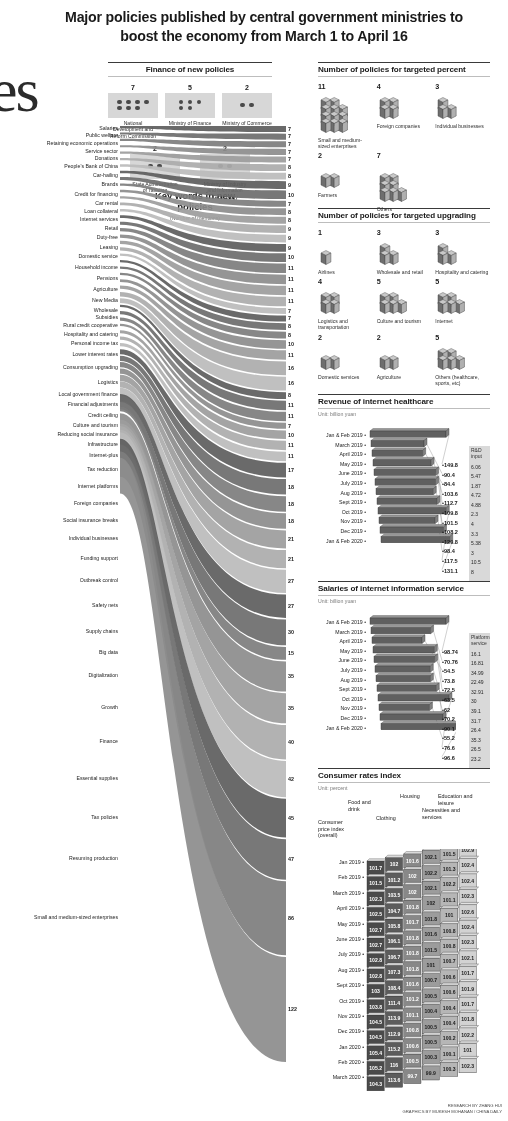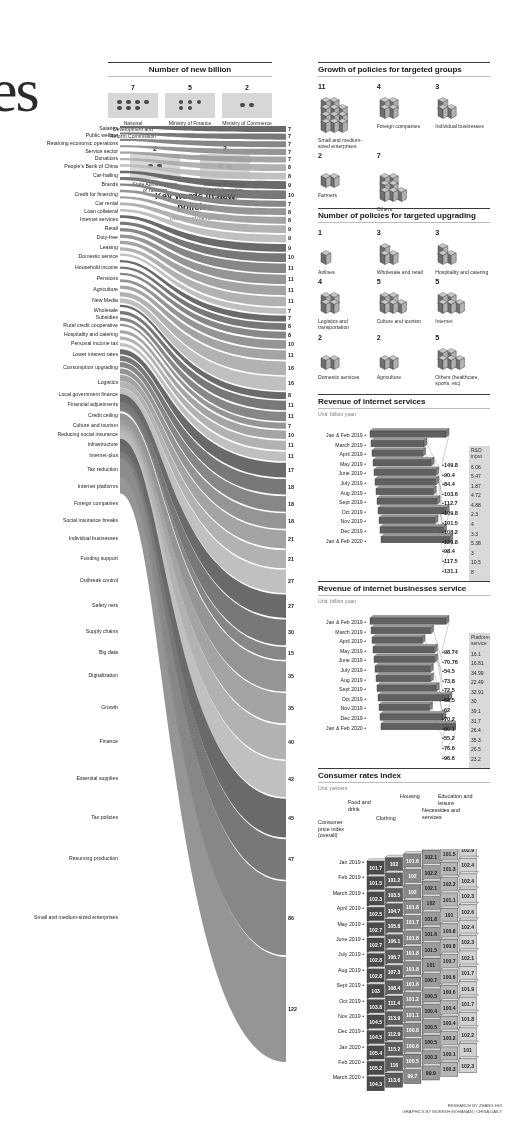--- a/index.html
+++ b/index.html
@@ -113,23 +113,24 @@
     font-size: 4.2px; color: #4a4a4a; line-height: 1.4;
   }
 </style>
 </head>
 <body>
 
 <div id="page">
 
   <div class="watermark">es</div>
 
+  <div class="title">Major policies published by central government ministries to boost the economy from March 1 to April 16</div>
 
   <div class="newpol">
-    <div class="sec-h centered">Number of new billion</div>
+    <div class="sec-h centered">Finance of new policies</div>
     <div class="sec-rule"></div>
     <div class="np-grid" id="np-row1">
         <div class="np-cell">
           <div class="np-num">7</div>
           <div class="np-box">
             <div class="dots">
               <div class="dot"></div>
               <div class="dot"></div>
               <div class="dot"></div>
               <div class="dot"></div>
@@ -357,21 +358,21 @@
         <div class="sk-val" style="top: 696.958px;">45</div>
         <div class="sk-val" style="top: 738.183px;">47</div>
         <div class="sk-val" style="top: 797.067px;">86</div>
         <div class="sk-val" style="top: 888.254px;">122</div>
       </div>
   </div>
 
   <div class="rcol">
 
     <div class="blk">
-      <div class="sec-h">Growth of policies for targeted groups</div>
+      <div class="sec-h">Number of policies for targeted percent</div>
       <div class="sec-rule"></div>
       <div class="cube-grid" id="groups-grid" style="height:118px">
           <div class="cube-cell">
             <div class="cg-num">11</div>
             <div class="cg-art" style="height: 44px;"><svg width="48" height="44">
                 <polygon points="11.280000000000001,7.939999999999998 16.23,5.464999999999998 21.18,7.939999999999998 16.23,10.414999999999997" fill="#c9c9c9" stroke="#555" stroke-width="0.45"></polygon>
                 <polygon points="11.280000000000001,7.939999999999998 16.23,10.414999999999997 16.23,19.415 11.280000000000001,16.939999999999998" fill="#6e6e6e" stroke="#444" stroke-width="0.45"></polygon>
                 <polygon points="16.23,10.414999999999997 21.18,7.939999999999998 21.18,16.939999999999998 16.23,19.415" fill="#b0b0b0" stroke="#444" stroke-width="0.45"></polygon>
                 <polygon points="3,7.939999999999998 7.95,5.464999999999998 12.9,7.939999999999998 7.95,10.414999999999997" fill="#c9c9c9" stroke="#555" stroke-width="0.45"></polygon>
                 <polygon points="3,7.939999999999998 7.95,10.414999999999997 7.95,19.415 3,16.939999999999998" fill="#6e6e6e" stroke="#444" stroke-width="0.45"></polygon>
@@ -626,21 +627,21 @@
                 <polygon points="3,15 7.95,12.525 12.9,15 7.95,17.475" fill="#c9c9c9" stroke="#555" stroke-width="0.45"></polygon>
                 <polygon points="3,15 7.95,17.475 7.95,26.475 3,24" fill="#6e6e6e" stroke="#444" stroke-width="0.45"></polygon>
                 <polygon points="7.95,17.475 12.9,15 12.9,24 7.95,26.475" fill="#b0b0b0" stroke="#444" stroke-width="0.45"></polygon>
               </svg></div>
             <div class="cg-lab">Others (healthcare, sports, etc)</div>
           </div>
         </div>
     </div>
 
     <div class="blk">
-      <div class="sec-h">Revenue of internet services</div>
+      <div class="sec-h">Revenue of internet healthcare</div>
       <div class="sec-rule"></div>
       <div class="unit">Unit: billion yuan</div>
       <div class="rev-wrap">
         <div class="rev-rows" id="rc-rows">
             <div class="rev-row-lab">Jan &amp; Feb 2019</div>
             <div class="rev-row-lab">March 2019</div>
             <div class="rev-row-lab">April 2019</div>
             <div class="rev-row-lab">May 2019</div>
             <div class="rev-row-lab">June 2019</div>
             <div class="rev-row-lab">July 2019</div>
@@ -727,21 +728,21 @@
             <div class="rev-side-v">3.3</div>
             <div class="rev-side-v">5.38</div>
             <div class="rev-side-v">3</div>
             <div class="rev-side-v">10.5</div>
             <div class="rev-side-v">8</div>
           </div>
       </div>
     </div>
 
     <div class="blk">
-      <div class="sec-h">Revenue of internet businesses service</div>
+      <div class="sec-h">Salaries of internet information service</div>
       <div class="sec-rule"></div>
       <div class="unit">Unit: billion yuan</div>
       <div class="rev-wrap">
         <div class="rev-rows" id="ri-rows">
             <div class="rev-row-lab">Jan &amp; Feb 2019</div>
             <div class="rev-row-lab">March 2019</div>
             <div class="rev-row-lab">April 2019</div>
             <div class="rev-row-lab">May 2019</div>
             <div class="rev-row-lab">June 2019</div>
             <div class="rev-row-lab">July 2019</div>

